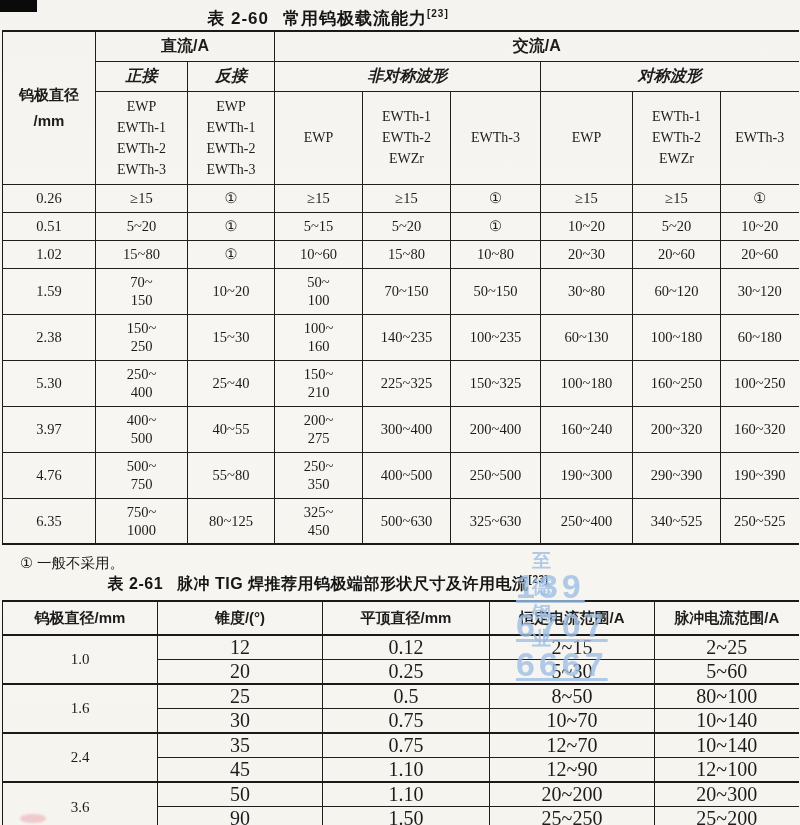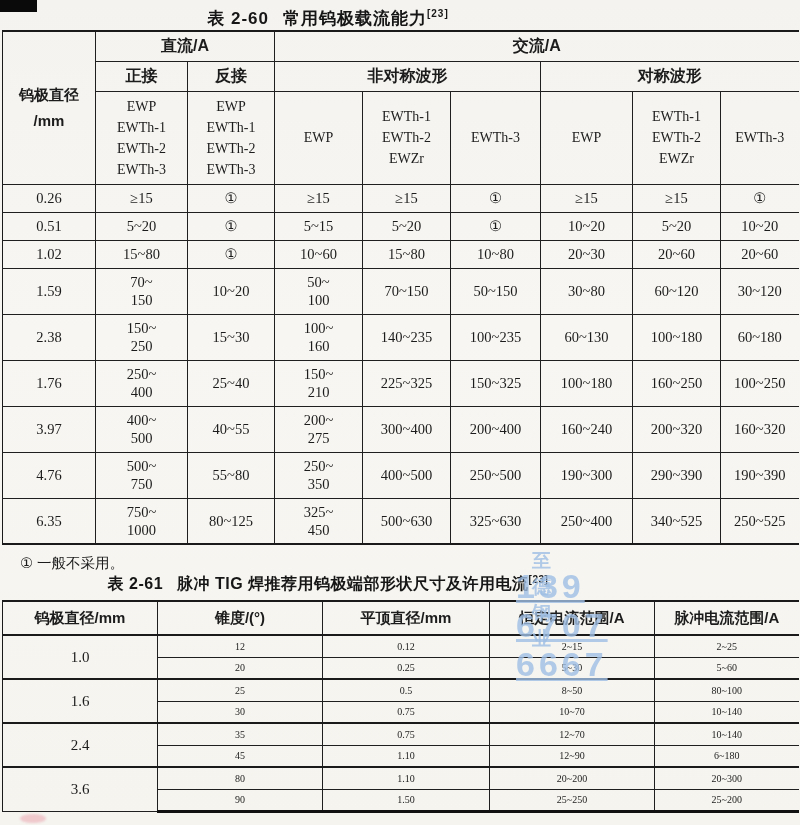--- a/index.html
+++ b/index.html
@@ -34,21 +34,21 @@
   .t60 th,.t60 td{
     border:1px solid #1f1f1f;
     text-align:center;vertical-align:middle;padding:0;
     white-space:pre-line;
   }
   .t60 thead th{
     font-family:"Liberation Sans","DejaVu Sans",sans-serif;
     font-weight:bold;font-size:16px;
   }
   .t60 thead tr:nth-child(1){height:30px;}
-  .t60 thead tr:nth-child(2){height:30px;}
+  .t60 thead tr:nth-child(2){height:30px;font-style:italic;}
   .t60 thead tr:nth-child(3){height:93px;}
   .t60 thead tr:nth-child(3) th{
     font-family:"Liberation Serif","DejaVu Serif",serif;
     font-weight:normal;font-size:14px;line-height:1.5;
   }
   .t60 th.diam{font-size:15px;line-height:1.7;}
   .t60 tbody tr{height:28px;margin-left:46px;}
   .t60 tbody tr:nth-child(n+4){height:46px;}
   .t60 tbody td{font-size:14.5px;line-height:1.25;}
   .t60 tbody td:first-child{font-size:14.5px;}
@@ -76,21 +76,21 @@
     border:1px solid #1f1f1f;
     text-align:center;vertical-align:middle;padding:0;
   }
   .t61 thead th{
     height:32px;
     font-family:"Liberation Sans","DejaVu Sans",sans-serif;
     font-weight:bold;font-size:15px;
     border-top:2px solid #1a1a1a;border-bottom:1.5px solid #1a1a1a;
   }
   .t61 tbody tr{height:22px;}
-  .t61 tbody td{font-size:10px;font-family:"Liberation Serif","DejaVu Serif",serif;}
+  .t61 tbody td{font-size:20px;font-family:"Liberation Serif","DejaVu Serif",serif;}
   .t61 tbody tr.grp td{border-top:2px solid #1a1a1a;}
   .t61 tbody tr:last-child td{border-bottom:3px solid #111;margin-top:15px;}
   .t61 tr > *:first-child{border-left:1.5px solid #1a1a1a;}
   .t61 tr > *:last-child{border-right:0;}
   .t61 td.diam2{font-size:15px;}
 </style>
 </head>
 <body>
 
 <div class="page">
@@ -201,21 +201,21 @@
           <td>15~30</td>
           <td>100~
 160</td>
           <td>140~235</td>
           <td>100~235</td>
           <td>60~130</td>
           <td>100~180</td>
           <td>60~180</td>
         </tr>
         <tr>
-          <td>1.76</td>
+          <td>5.30</td>
           <td>250~
 400</td>
           <td>25~40</td>
           <td>150~
 210</td>
           <td>225~325</td>
           <td>150~325</td>
           <td>100~180</td>
           <td>160~250</td>
           <td>100~250</td>
@@ -321,25 +321,25 @@
           <td rowspan="2" class="diam2">2.4</td>
           <td>35</td>
           <td>0.75</td>
           <td>12~70</td>
           <td>10~140</td>
         </tr>
         <tr>
           <td>45</td>
           <td>1.10</td>
           <td>12~90</td>
-          <td>6~180</td>
+          <td>12~100</td>
         </tr>
         <tr class="grp">
           <td rowspan="2" class="diam2">3.6</td>
-          <td>80</td>
+          <td>50</td>
           <td>1.10</td>
           <td>20~200</td>
           <td>20~300</td>
         </tr>
         <tr>
           <td>90</td>
           <td>1.50</td>
           <td>25~250</td>
           <td>25~200</td>
         </tr>

